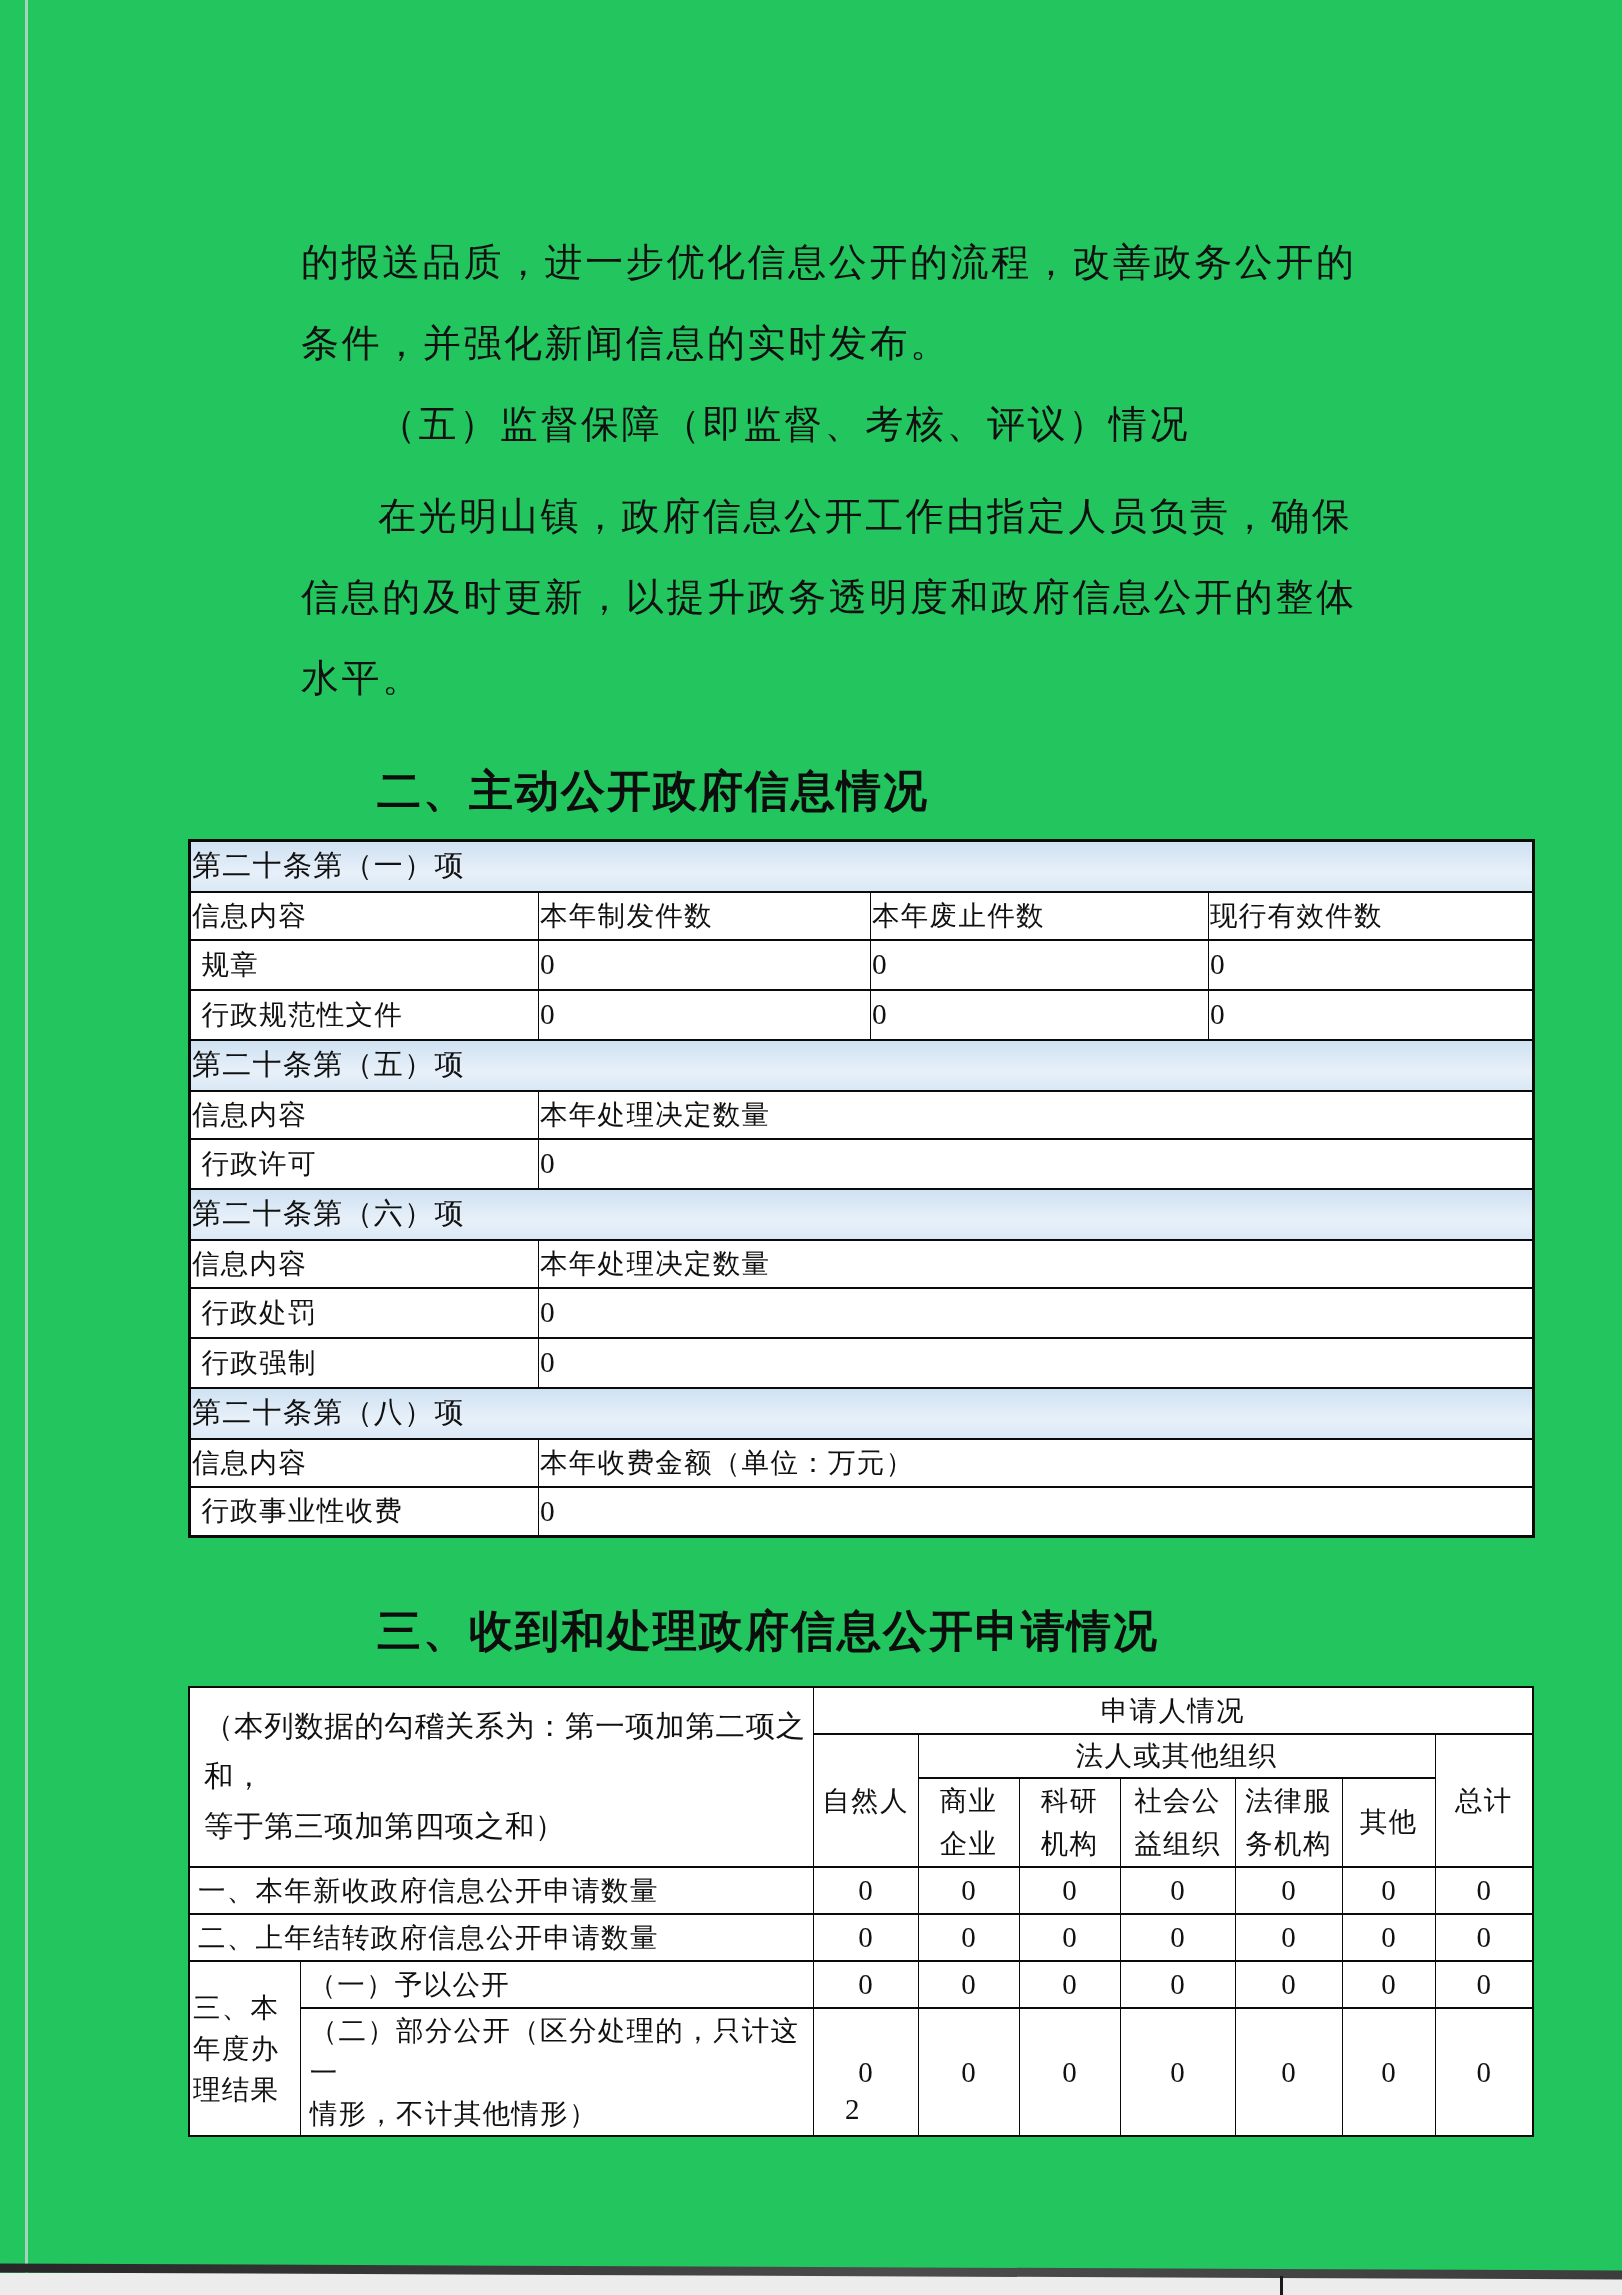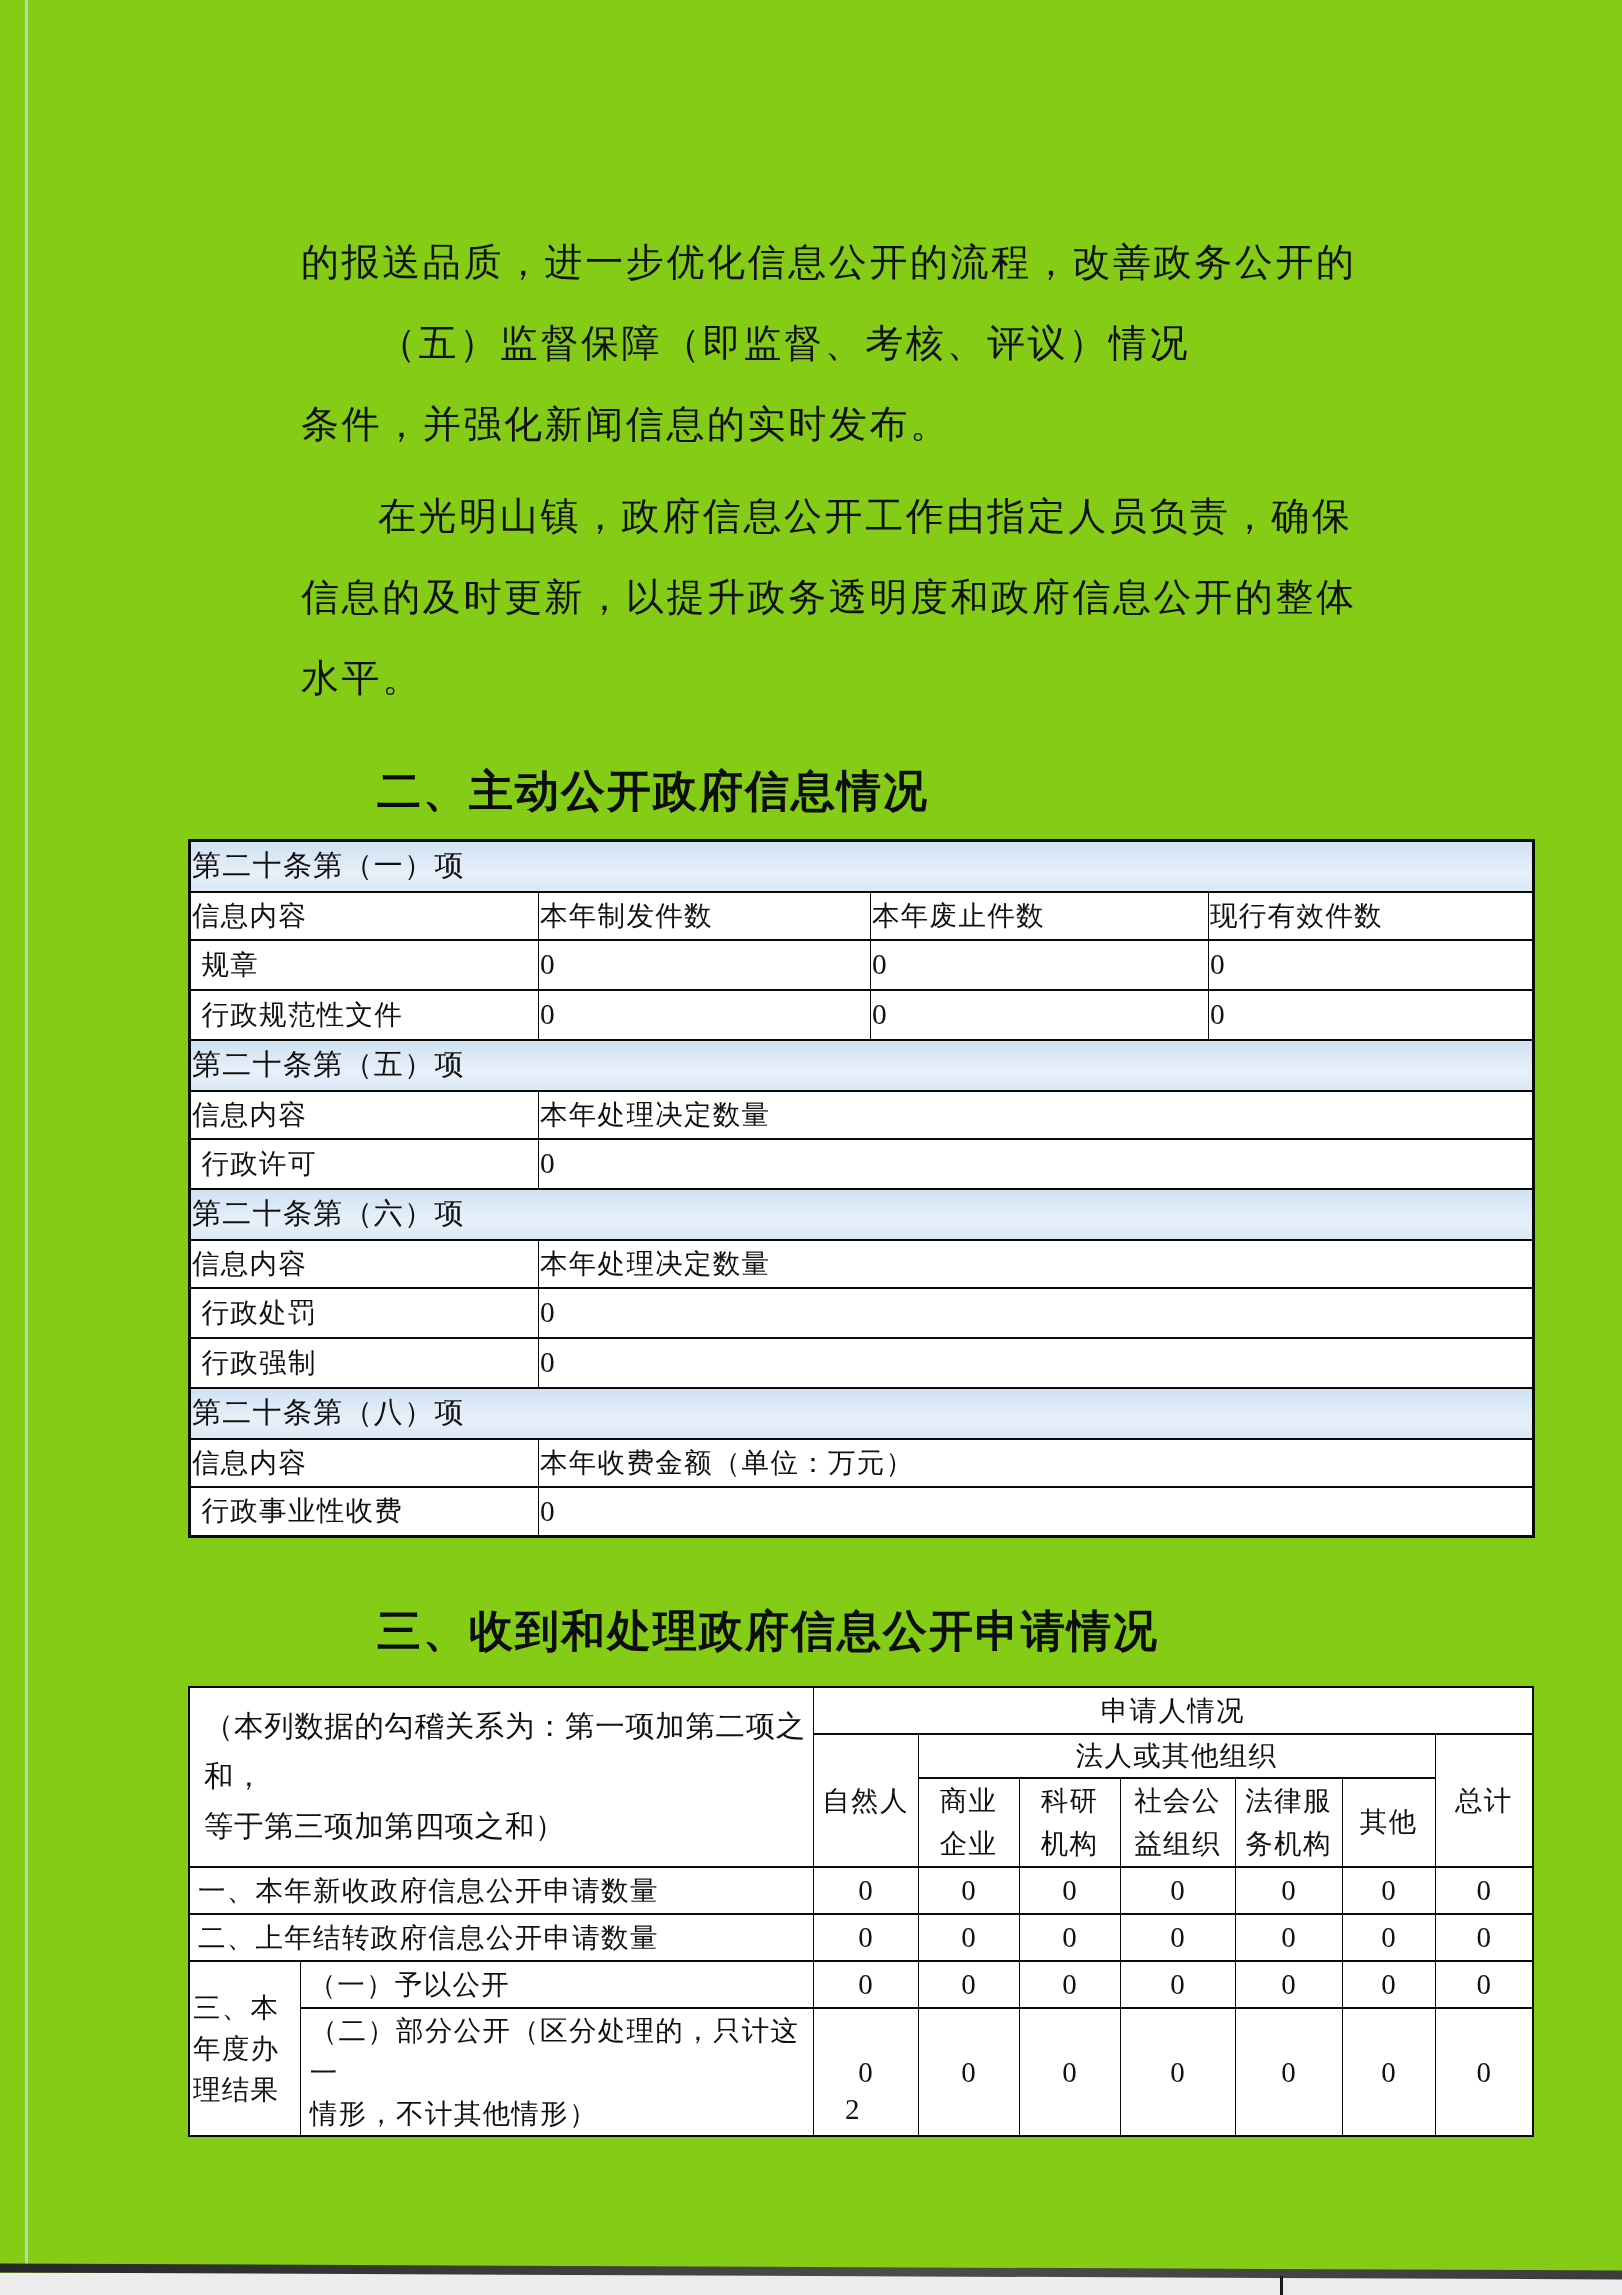--- a/index.html
+++ b/index.html
@@ -1,17 +1,17 @@
 <!DOCTYPE html>
 <html style="--band-top: #cfe1f2; --band-mid: #e7f0f9; --band-bottom: #dae8f5; --border: #0a0a0a; --scan-edge: #cdd8e2;font-size:10.5px"><head>
 <meta charset="utf-8">
 <style>
   html,body{margin:0;padding:0;background:#9a9a9a;}
   .page{
-    position:relative;width:1623px;height:2295px;background:#84cc16;
+    position:relative;width:1623px;height:2295px;background:#22c55e;
     font-family:"Liberation Serif","DejaVu Serif",serif;color:#111;overflow:hidden;
   }
   
   .scan-left{position:absolute;left:25px;top:0;width:2.6px;height:2295px;background:var(--scan-edge,#cdd8e2);opacity:.75;}
   .scan-bottom-bg{position:absolute;left:0;top:2273px;width:1623px;height:22px;background:#ececec;}
   .scan-bottom-bar{position:absolute;left:-7.9px;top:2267px;width:1649px;height:8.5px;
     background:linear-gradient(90deg,#262626,#4c4c4c 55%,#3c3c3c);transform:rotate(0.25deg);}
   .scan-tick{position:absolute;left:1280px;top:2276px;width:3.3px;height:19.6px;background:#1a1a1a;}
 
   
@@ -58,22 +58,22 @@
 </style>
 </head>
 <body>
 
 <div class="page">
 
   <div class="scan-left"></div>
 
   <div class="textblock">
     <div class="tline">的报送品质，进一步优化信息公开的流程，改善政务公开的</div>
+    <div class="tline">条件，并强化新闻信息的实时发布。</div>
     <div class="tline indent">（五）监督保障（即监督、考核、评议）情况</div>
-    <div class="tline">条件，并强化新闻信息的实时发布。</div>
     <div class="tline indent gap">在光明山镇，政府信息公开工作由指定人员负责，确保</div>
     <div class="tline">信息的及时更新，以提升政务透明度和政府信息公开的整体</div>
     <div class="tline">水平。</div>
   </div>
 
   <h2 class="h h2">二、主动公开政府信息情况</h2>
 
   <table class="t1">
     <colgroup>
       <col style="width:349px">

